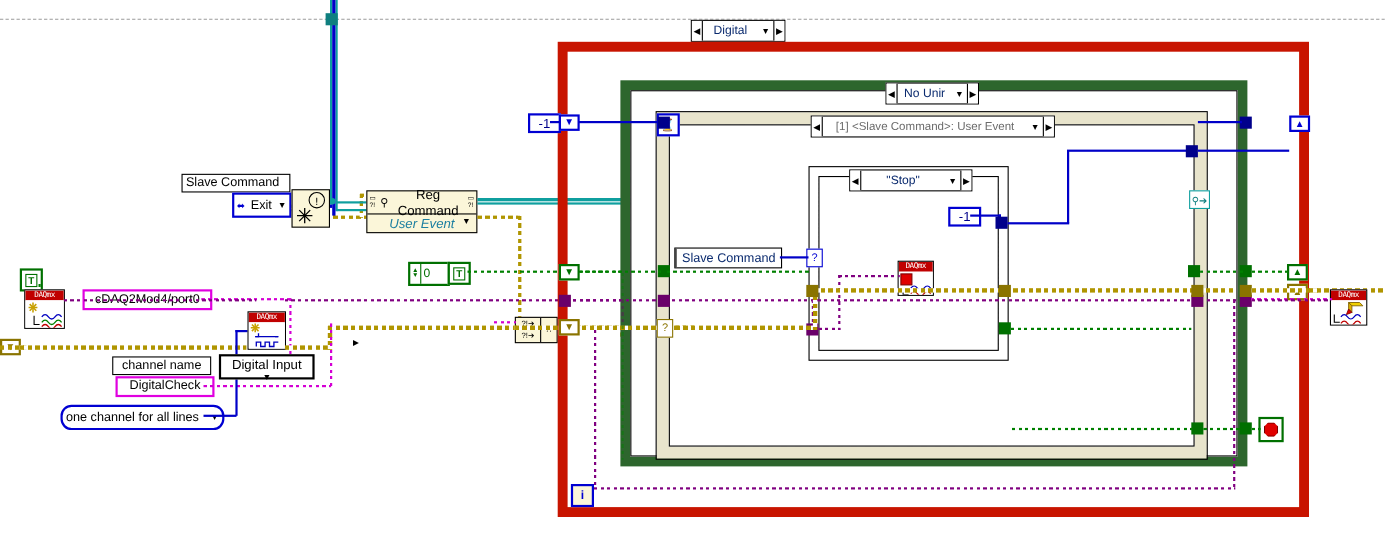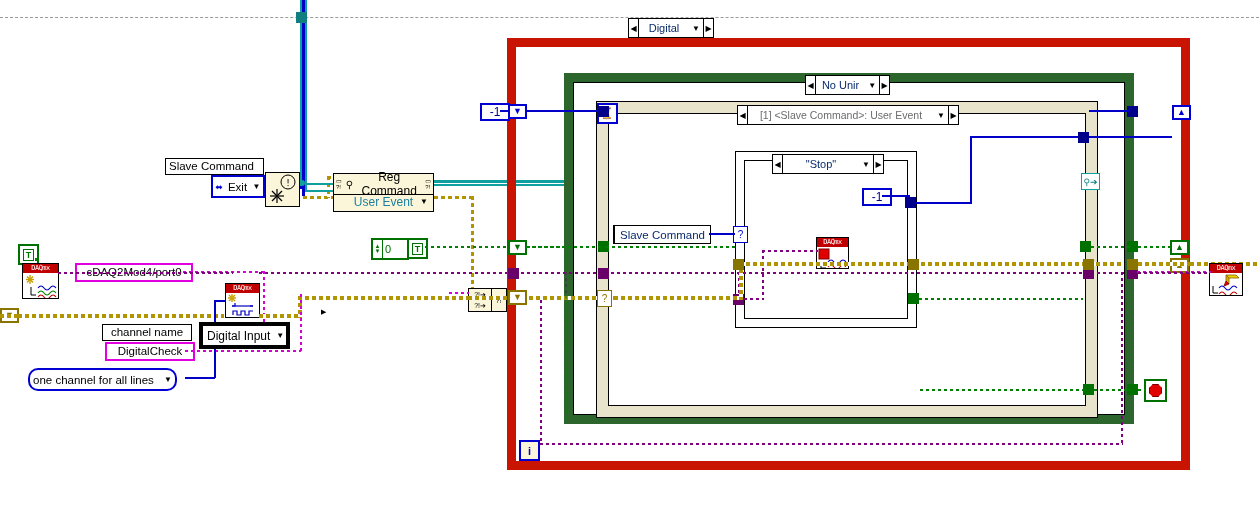--- a/index.html
+++ b/index.html
@@ -90,22 +90,22 @@
   
   .enumctl{
      position:absolute;display:flex;align-items:center;border:2px solid #0000d2;
      background:#fff;height:19px;font-size:11.5px;color:#000;white-space:nowrap;
   }
   .enumctl .glyph{width:13px;text-align:center;font-size:9px;color:#0000d2;}
   .enumctl .etxt{padding:0 3px;}
   .enumctl .dn{width:14px;text-align:center;font-size:8px;color:#000;}
 
   .ringctl{
-     position:absolute;display:flex;align-items:center;border:4px solid #000000;
-     background:#fff;height:19px;font-size:12px;color:#000;white-space:nowrap;
+     position:absolute;display:flex;align-items:center;border:2px solid #000000;
+     background:#fff;height:19px;font-size:12px;color:#000;white-space:nowrap;flex-direction:column;
   }
   .ringctl .rtxt{padding:0 4px;}
   .ringctl .dn{width:14px;text-align:center;font-size:8px;color:#000;}
 
   
   .numconst{
      position:absolute;border:2px solid #0000d2;background:#fff;color:#00008b;
      font-size:12px;line-height:14px;padding:0 3px;text-align:center;
   }
   .numconst-grn{
@@ -182,22 +182,23 @@
   }
   .node-wide{
      position:absolute;background:#fbf6d9;border:1px solid #000;box-sizing:border-box;
      display:flex;flex-direction:column;
   }
   .node-wide .row1{
      display:flex;align-items:center;height:20px;border-bottom:1px solid #000;
      font-size:13px;color:#000;padding:0 2px;gap:4px;
   }
   .node-wide .row2{
-     display:flex;align-items:flex-start;height:18px;font-size:12px;padding:0 2px;
+     display:flex;align-items:center;height:18px;font-size:12px;padding:0 2px;
      justify-content:center;
+     font-style:italic;
   }
   .node-wide .row2.cyan{color:#1c7fa0;}
   .node-wide .row2.mag{color:#e000e0;}
   .corner-io{font-size:6px;line-height:6px;color:#000;}
 
   
   .daqmx{
      position:absolute;background:#fff;border:1px solid #000;box-sizing:border-box;
      overflow:hidden;
   }
@@ -347,21 +348,21 @@
   <div class="w w-mag-d ab" style="left:183px;top:271px;width:82px;height:2px;"></div>
   <div class="w w-mag-dv ab" style="left:263px;top:271px;width:2px;height:56px;"></div>
 
   <div class="w w-purple-d ab" style="left:58px;top:272px;width:175px;height:2px;"></div>
 
   <div class="strlabel" style="left:102px;top:324px;width:82px;text-align:center;">channel name</div>
   <div class="strlabel magenta" style="left:105px;top:342px;width:80px;text-align:center;">DigitalCheck</div>
   <div class="w w-mag-d ab" style="left:185px;top:350px;width:78px;height:2px;"></div>
   <div class="w w-mag-d ab" style="left:263px;top:350px;width:38px;height:2px;"></div>
 
-  <div class="enumctl" style="left:28px;top:368px;width:145px;border-radius:10px;">
+  <div class="enumctl" style="left:55px;top:368px;width:145px;border-radius:10px;">
     <span class="etxt" style="flex:1;">one channel for all lines</span>
     <span class="dn">▼</span>
   </div>
   <div class="w w-blue ab" style="left:185px;top:377px;width:30px;height:2px;"></div>
   <div class="w w-blue ab" style="left:214px;top:300px;width:2px;height:78px;"></div>
   <div class="w w-blue ab" style="left:214px;top:300px;width:12px;height:2px;"></div>
 
   <div class="ringctl" style="left:199px;top:322px;width:83px;">
     <span class="rtxt" style="flex:1;">Digital Input</span>
     <span class="dn">▼</span>

